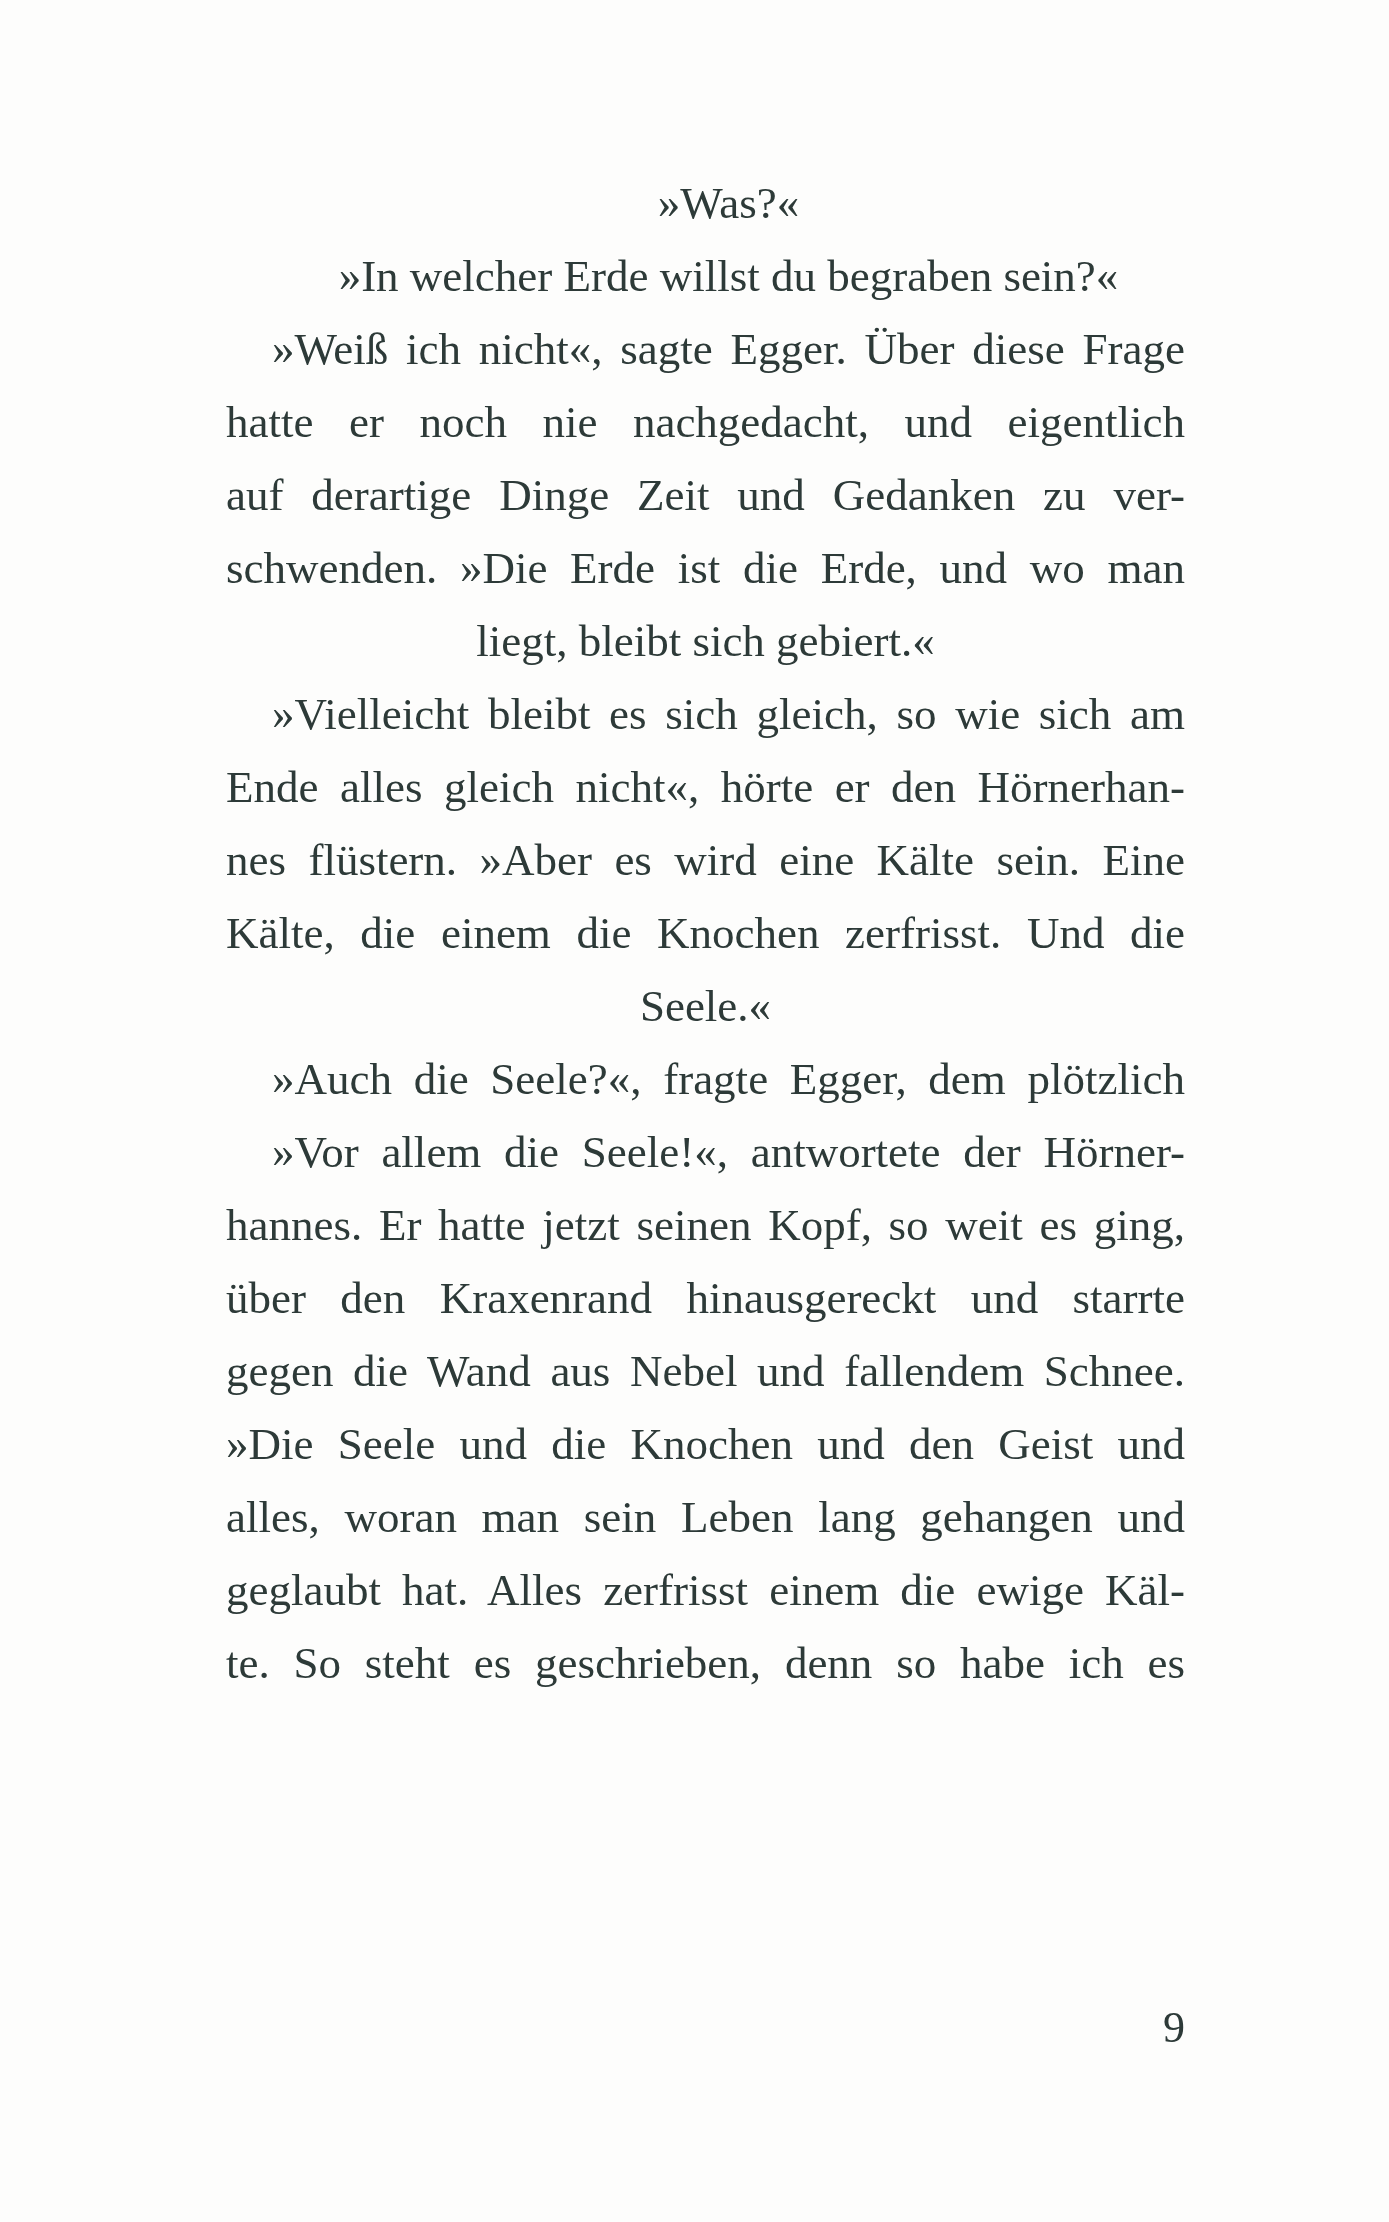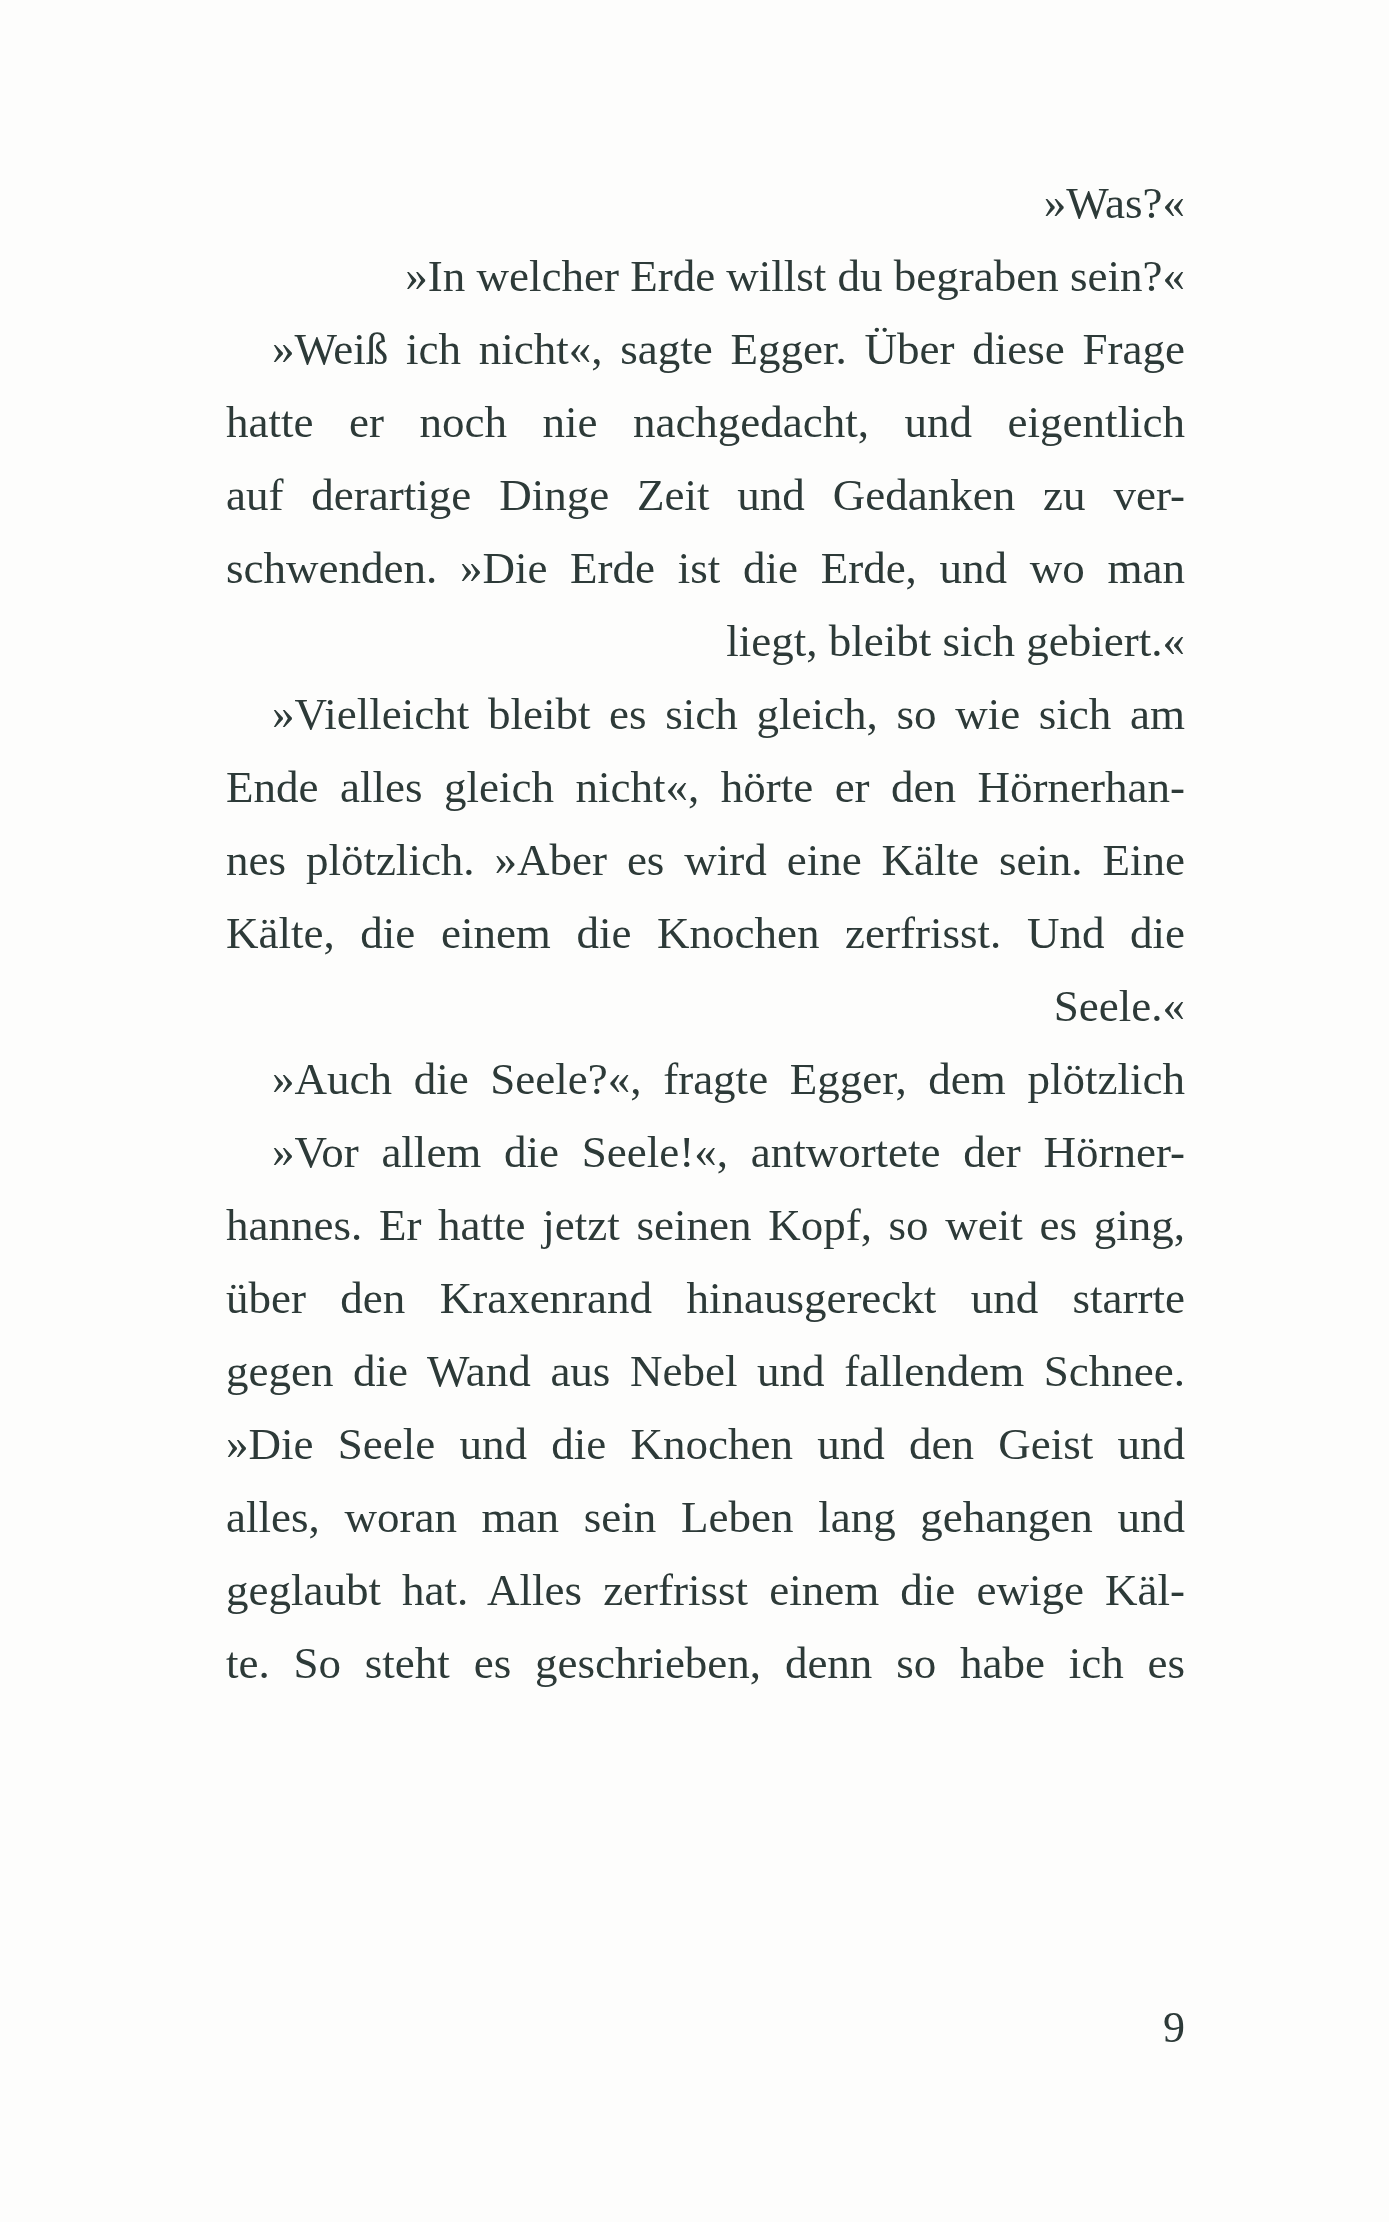--- a/index.html
+++ b/index.html
@@ -17,21 +17,21 @@
     position: absolute;
     left: 226px;
     top: 167px;
     width: 959px;
     font-size: 45px;
   }
   .line {
     height: 73px;
     line-height: 73px;
     white-space: nowrap;
-    text-align: right;
+    text-align: center;
   }
   .line.just {
     white-space: normal;
     text-align: justify;
     text-align-last: justify;
     overflow: hidden;
   }
   .line.indent {
     padding-left: 46px;
     box-sizing: border-box;
@@ -52,21 +52,21 @@
 <div class="text-block">
     <div class="line indent">»Was?«</div>
     <div class="line indent">»In welcher Erde willst du begraben sein?«</div>
     <div class="line just indent">»Weiß ich nicht«, sagte Egger. Über diese Frage</div>
     <div class="line just">hatte er noch nie nachgedacht, und eigentlich</div>
     <div class="line just">auf derartige Dinge Zeit und Gedanken zu ver-</div>
     <div class="line just">schwenden. »Die Erde ist die Erde, und wo man</div>
     <div class="line">liegt, bleibt sich gebiert.«</div>
     <div class="line just indent">»Vielleicht bleibt es sich gleich, so wie sich am</div>
     <div class="line just">Ende alles gleich nicht«, hörte er den Hörnerhan-</div>
-    <div class="line just">nes plötzlich. »Aber es wird eine Kälte sein. Eine</div>
+    <div class="line just">nes flüstern. »Aber es wird eine Kälte sein. Eine</div>
     <div class="line just">Kälte, die einem die Knochen zerfrisst. Und die</div>
     <div class="line">Seele.«</div>
     <div class="line just indent">»Auch die Seele?«, fragte Egger, dem plötzlich</div>
     <div class="line just indent">»Vor allem die Seele!«, antwortete der Hörner-</div>
     <div class="line just">hannes. Er hatte jetzt seinen Kopf, so weit es ging,</div>
     <div class="line just">über den Kraxenrand hinausgereckt und starrte</div>
     <div class="line just">gegen die Wand aus Nebel und fallendem Schnee.</div>
     <div class="line just">»Die Seele und die Knochen und den Geist und</div>
     <div class="line just">alles, woran man sein Leben lang gehangen und</div>
     <div class="line just">geglaubt hat. Alles zerfrisst einem die ewige Käl-</div>

